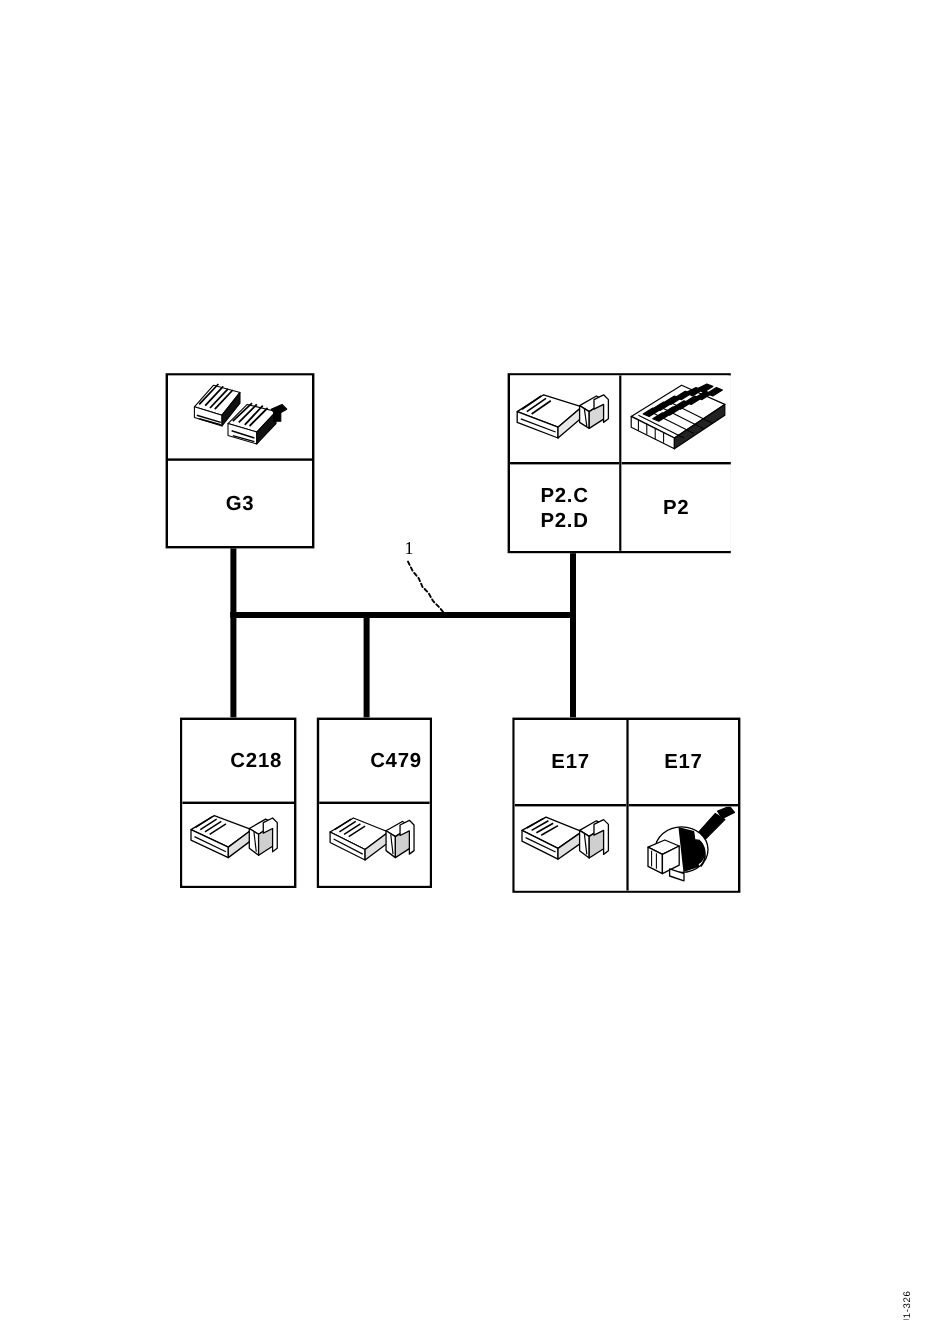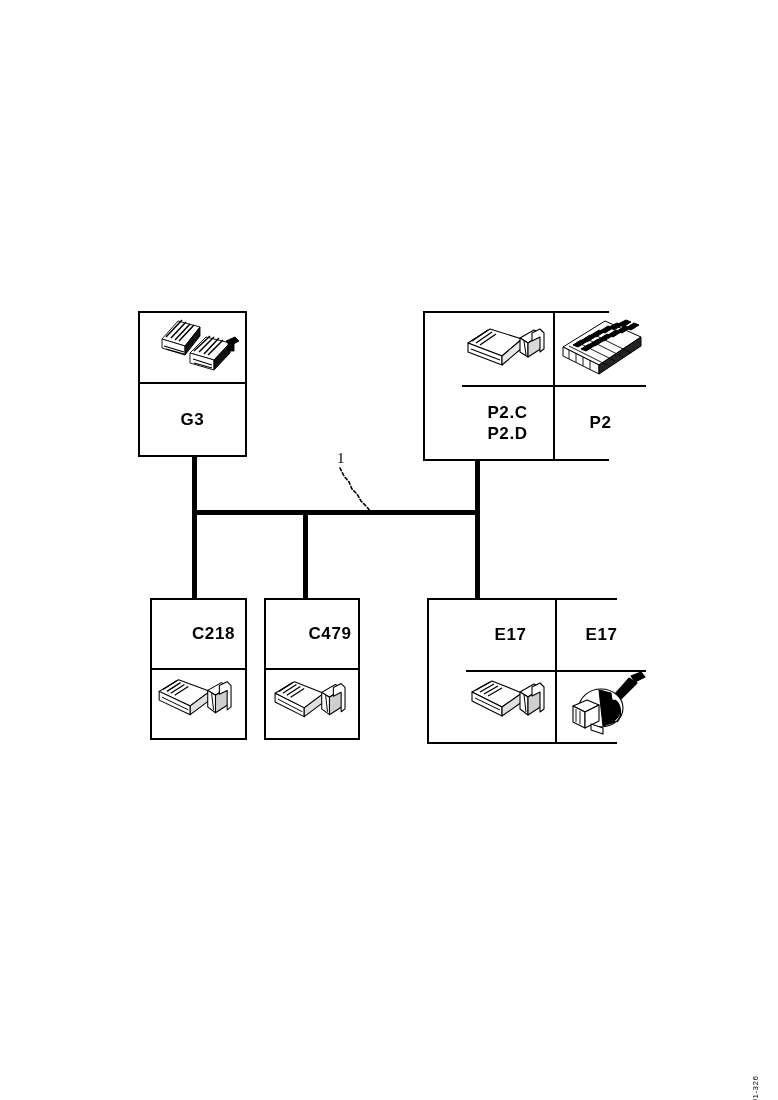--- a/index.html
+++ b/index.html
@@ -23,21 +23,20 @@
   .node {
     position: absolute;
     box-sizing: border-box;
     border: 2px solid #000;
     background: #fff;
     display: flex;
     flex-direction: column;
   }
   .node.two-col {
     flex-direction: row;
-    padding-left: 37px;
   }
   .cell {
     position: relative;
     box-sizing: border-box;
     display: flex;
     flex-direction: column;
     flex: 1 1 auto;
     background: #fff;
   }
   .cell.col {
@@ -122,21 +121,21 @@
 
   <div class="wire" style="left:303px; top:510px; width:5px; height:88px;"></div>
 
   <div class="wire" style="left:475px; top:510px; width:5px; height:88px;"></div>
 
   <div class="callout-num" style="left:337px; top:451px;">1</div>
   <svg class="callout-leader" style="left:330px; top:462px;" width="60" height="56" viewBox="0 0 60 56">
     <path d="M10,6 L14,14 L19,20 L22,27 L27,32 L31,39 L36,44 L41,50" stroke="#000" stroke-width="1.6" fill="none" stroke-dasharray="3 2.4" stroke-linecap="round"></path>
   </svg>
 
-  <div class="node" style="left:138px; top:311px; width:109px; height:146px;">
+  <div class="node" style="left:138px; top:311px; width:124px; height:146px;">
     <div class="cell pic" style="flex:0 0 69px;">
       <svg width="107" height="65" viewBox="0 0 107 65">
         <g fill="#000" stroke="#000" stroke-width="0.9" stroke-linejoin="round">
 
           <polygon points="22,26 38,8 60,14 45,33" fill="#ffffff"></polygon>
           <polygon points="22,26 45,33 45,42 22,35" fill="#ffffff"></polygon>
           <polygon points="45,33 60,14 60,23 45,42" fill="#111111"></polygon>
 
           <path d="M26,24 L42,7 M31,25 L46,9 M35,27 L50,11 M39,28 L54,12" stroke="#000" stroke-width="1.5" fill="none"></path>
           <path d="M24,33 L44,39 M26,36 L44,41" stroke="#000" stroke-width="1.2" fill="none"></path>

